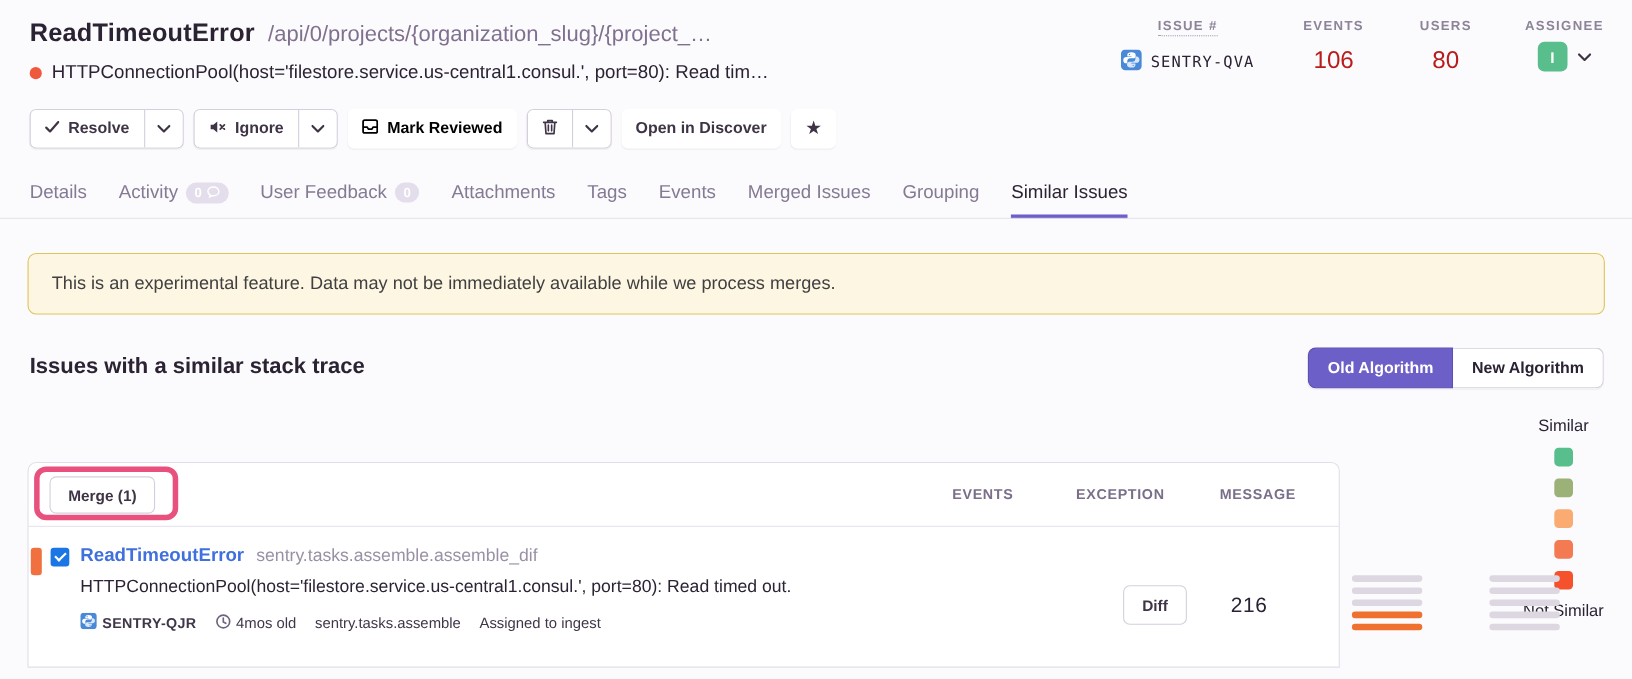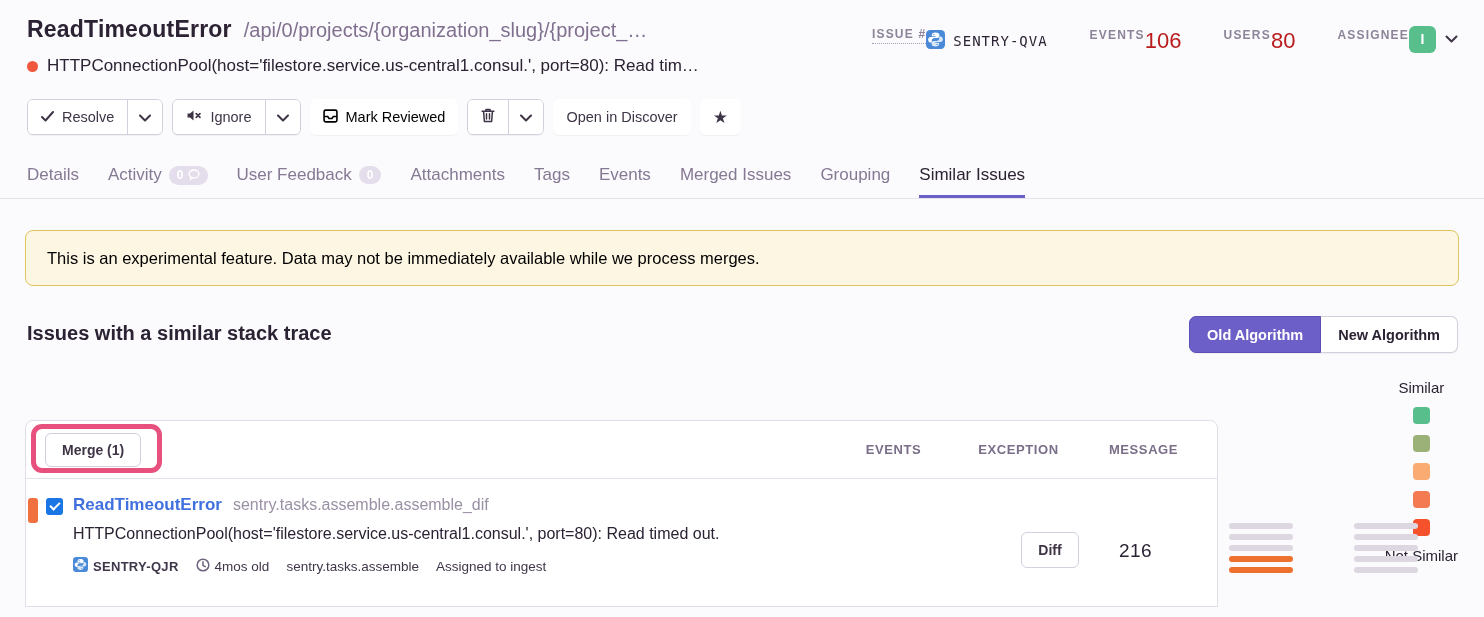--- a/index.html
+++ b/index.html
@@ -9,52 +9,52 @@
   
   .hdr { position:absolute; left:27px; top:16px; right:27px; }
   .title-row { display:flex; align-items:baseline; gap:12px; white-space:nowrap; }
   .title-row h1 { font-size:23px; font-weight:700; color:#2b2233; letter-spacing:.2px; }
   .path { font-size:20px; color:#80708f; }
   .sub-row { display:flex; align-items:center; gap:9px; margin-top:13px; }
   .level-dot { width:11px; height:11px; border-radius:50%; flex:0 0 auto; }
   .subtitle { font-size:17px; color:#2b2233; }
 
   .hdr-stats { position:absolute; top:16px; right:26px; display:flex; gap:42px; }
-  .stat { display:flex; flex-direction:row; align-items:center; min-width:60px; }
+  .stat { display:flex; flex-direction:column; align-items:center; min-width:60px; }
   .stat-label { font-size:12px; font-weight:700; letter-spacing:1.2px; color:#8d8499; }
   .stat-label.dotted { border-bottom:1px dotted #a99fb5; padding-bottom:2px; }
   .stat-value { margin-top:12px; }
   .issue-id { display:flex; align-items:center; gap:8px; font-family:"DejaVu Sans Mono",monospace; font-size:14px; letter-spacing:1px; color:#2b2233; text-decoration:none; }
   .stat-value.num { font-size:22px; color:#b91c1c; text-decoration:none; cursor:pointer; }
   .assignee-wrap { display:flex; align-items:center; gap:9px; margin-top:8px; cursor:pointer; }
   .avatar { width:27px; height:27px; border-radius:6px; color:#fff; font-size:14px; font-weight:700; display:flex; align-items:center; justify-content:center; }
   .chev { color:#3e3446; display:flex; }
 
   
   .toolbar { position:absolute; left:27px; top:99px; display:flex; gap:9px; }
   .btn, .btn-group { background:#fff; border:1px solid #d5cedd; border-radius:6px; box-shadow:0 1px 1px rgba(43,34,51,.05); }
   .btn-group { display:inline-flex; }
-  .btn, .btn-group button { display:inline-flex; align-items:center; gap:8px; height:34px; padding:0 13px; font-family:inherit; font-size:14.5px; font-weight:400; color:#3e3446; background:#fff; border:none; cursor:pointer; }
+  .btn, .btn-group button { display:inline-flex; align-items:center; gap:8px; height:34px; padding:0 13px; font-family:inherit; font-size:14.5px; font-weight:700; color:#3e3446; background:#fff; border:none; cursor:pointer; }
   .btn { height:36px; }
   .btn-group { height:36px; overflow:hidden; }
   .btn-group button { height:34px; }
   .btn-group button.caret { padding:0 11px; border-left:1px solid #d5cedd; }
   .btn.disabled { color:#000000; cursor:default; }
   .share-dot { width:11px; height:11px; border-radius:50%; background:#b5abc2; }
   .btn.star-btn { padding:0 13px; font-size:17px; font-family:"DejaVu Sans",sans-serif; }
 
   
   .tabs { position:absolute; left:27px; top:157px; display:flex; gap:29px; height:42px; }
   .tab { display:flex; align-items:center; gap:7px; font-size:17px; color:#857994; text-decoration:none; cursor:pointer; padding-bottom:2px; border-bottom:4px solid transparent; }
   .tab.active { color:#2b2233; border-bottom-color:#6c5fc7; }
   .badge { display:inline-flex; align-items:center; gap:4px; background:#e4ddeb; color:#fff; font-size:12px; font-weight:700; border-radius:10px; padding:3px 8px; line-height:1; }
   .tabs-divider { position:absolute; left:0; top:198px; width:100%; height:1px; background:#e7e1ec; }
 
   
-  .banner { position:absolute; left:25px; right:25px; top:230px; height:56px; background:#fdf6e2; border:1px solid #ddc45c; border-radius:8px; display:flex; align-items:center; padding:0 21px; font-size:16.5px; color:#000000; }
+  .banner { position:absolute; left:25px; right:25px; top:230px; height:56px; background:#fdf6e2; border:1px solid #ddc45c; border-radius:8px; display:flex; align-items:center; padding:0 21px; font-size:16.5px; color:#404040; }
 
   
   .section-heading { position:absolute; left:27px; top:322px; font-size:20px; font-weight:700; color:#2b2233; }
   .algo-toggle { position:absolute; right:26px; top:316px; display:flex; height:37px; border-radius:7px; box-shadow:0 1px 1px rgba(43,34,51,.05); }
   .algo { font-family:inherit; font-size:14.5px; font-weight:700; padding:0 17px; cursor:pointer; display:flex; align-items:center; }
   .algo.old { color:#fff; border:1px solid #5c50b5; border-radius:7px 0 0 7px; }
   .algo.new { color:#2b2233; background:#fff; border:1px solid #d5cedd; border-left:none; border-radius:0 7px 7px 0; }
   .legend { position:absolute; right:26px; top:379px; display:flex; align-items:center; gap:11px; font-size:15px; color:#2b2233;flex-direction:column; }
   .legend-swatch { width:17px; height:17px; border-radius:4px; }
 

